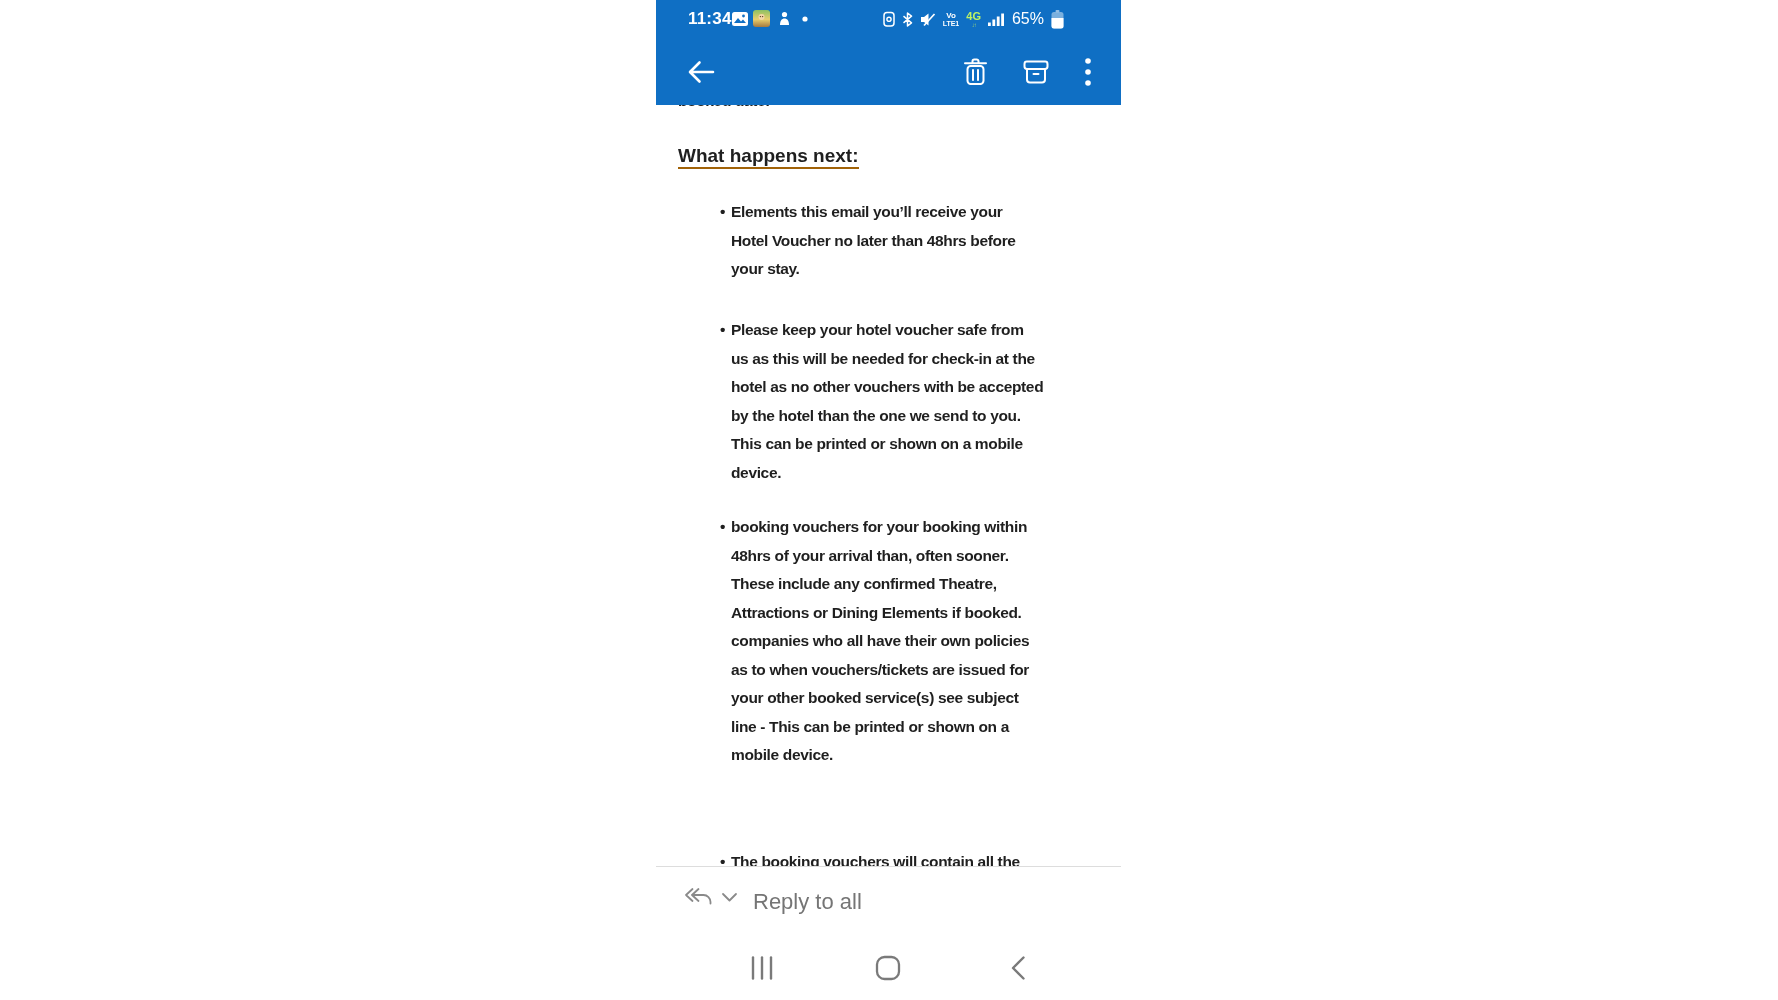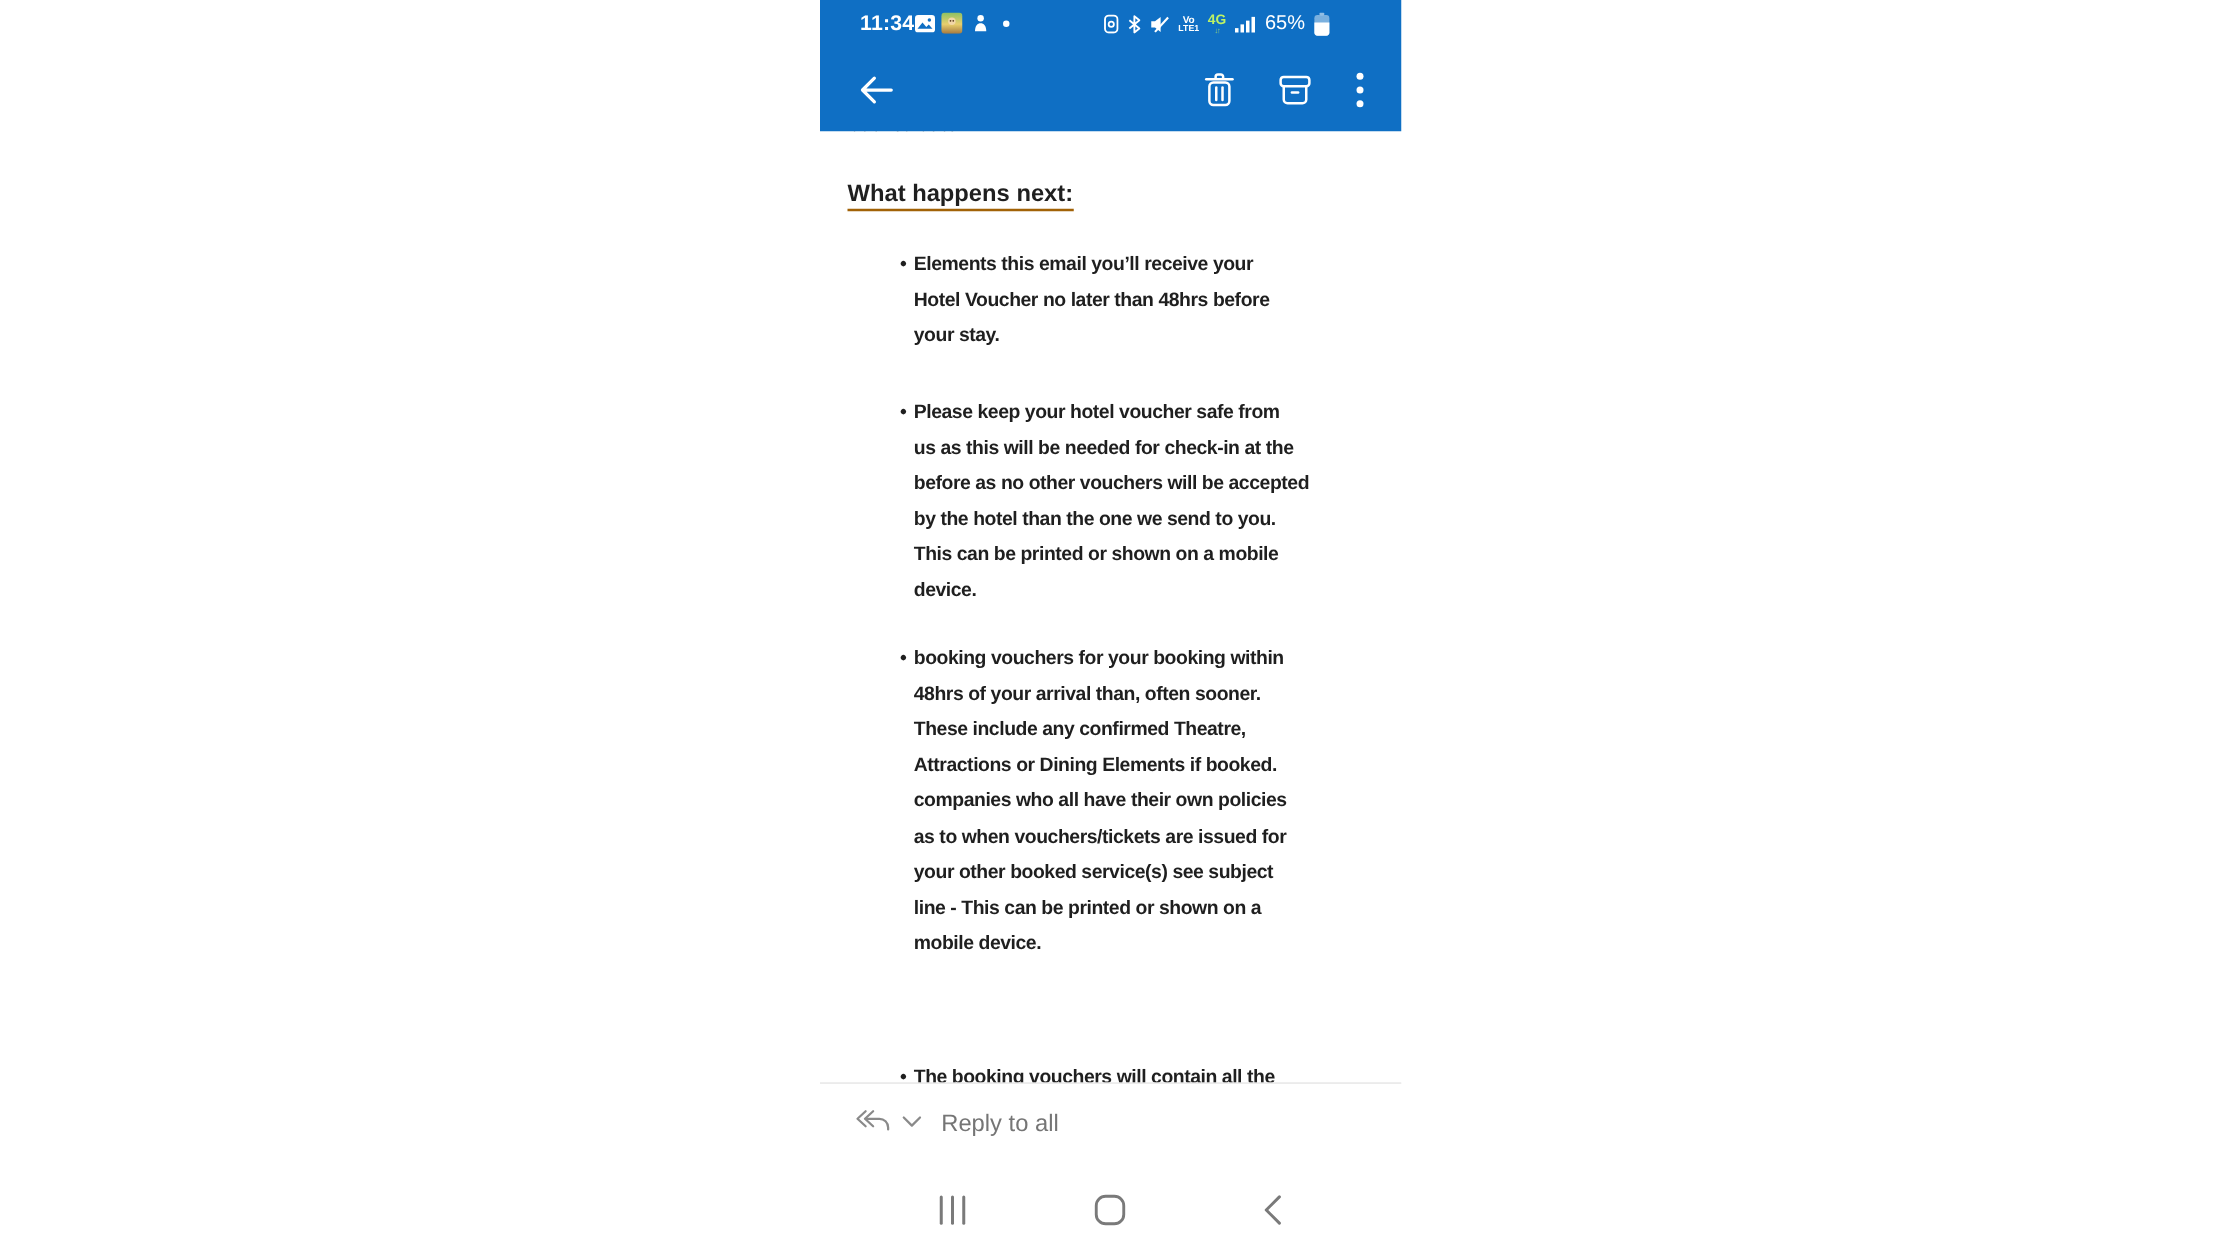--- a/index.html
+++ b/index.html
@@ -32,21 +32,21 @@
   .bullet{position:absolute;left:75px;width:385px;}
   .bullet .bline{font-size:15.5px;font-weight:700;line-height:28.5px;letter-spacing:-0.35px;
                  white-space:nowrap;color:#1f1f1f;}
   .bullet::before{content:"\2022";position:absolute;left:-11px;top:0;font-size:15.5px;font-weight:700;
                   line-height:28.5px;color:#1f1f1f;}
   .divider{position:absolute;left:0;top:866px;width:465px;height:1px;background:#dddddd;z-index:6;}
 
   
   .replybar{position:absolute;left:0;top:867px;width:465px;height:68px;background:#fff;z-index:6;}
   .reply-cluster{position:absolute;left:28px;top:20px;display:flex;align-items:center;gap:9px;cursor:pointer;}
-  .reply-label{position:absolute;left:97px;top:22px;font-size:19px;color:#757575;cursor:pointer;}
+  .reply-label{position:absolute;left:97px;top:22px;font-size:22px;color:#757575;cursor:pointer;}
 
   
   .navbar{position:absolute;left:0;top:935px;width:465px;height:65px;background:#fff;}
   .nav-btn{position:absolute;top:50%;transform:translate(-50%,-50%);background:none;border:none;padding:6px;cursor:pointer;line-height:0;}
 </style>
 </head>
 <body>
 
 <div class="canvas">
   <div class="phone">
@@ -60,21 +60,21 @@
 
       <div class="bullet" style="top:198px">
         <div class="bline">Elements this email you’ll receive your</div>
         <div class="bline">Hotel Voucher no later than 48hrs before</div>
         <div class="bline">your stay.</div>
       </div>
 
       <div class="bullet" style="top:316px">
         <div class="bline">Please keep your hotel voucher safe from</div>
         <div class="bline">us as this will be needed for check-in at the</div>
-        <div class="bline">before as no other vouchers will be accepted</div>
+        <div class="bline">hotel as no other vouchers with be accepted</div>
         <div class="bline">by the hotel than the one we send to you.</div>
         <div class="bline">This can be printed or shown on a mobile</div>
         <div class="bline">device.</div>
       </div>
 
       <div class="bullet" style="top:513px">
         <div class="bline">booking vouchers for your booking within</div>
         <div class="bline">48hrs of your arrival than, often sooner.</div>
         <div class="bline">These include any confirmed Theatre,</div>
         <div class="bline">Attractions or Dining Elements if booked.</div>

